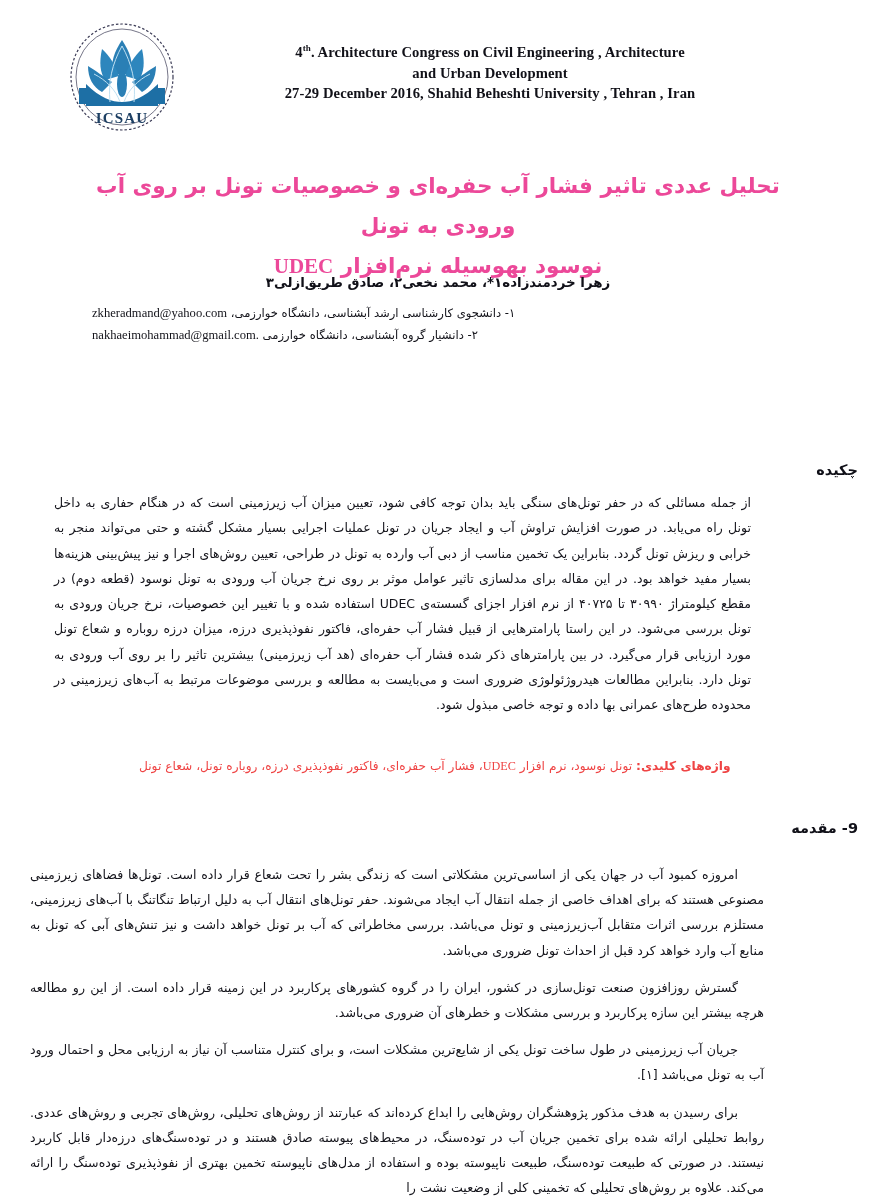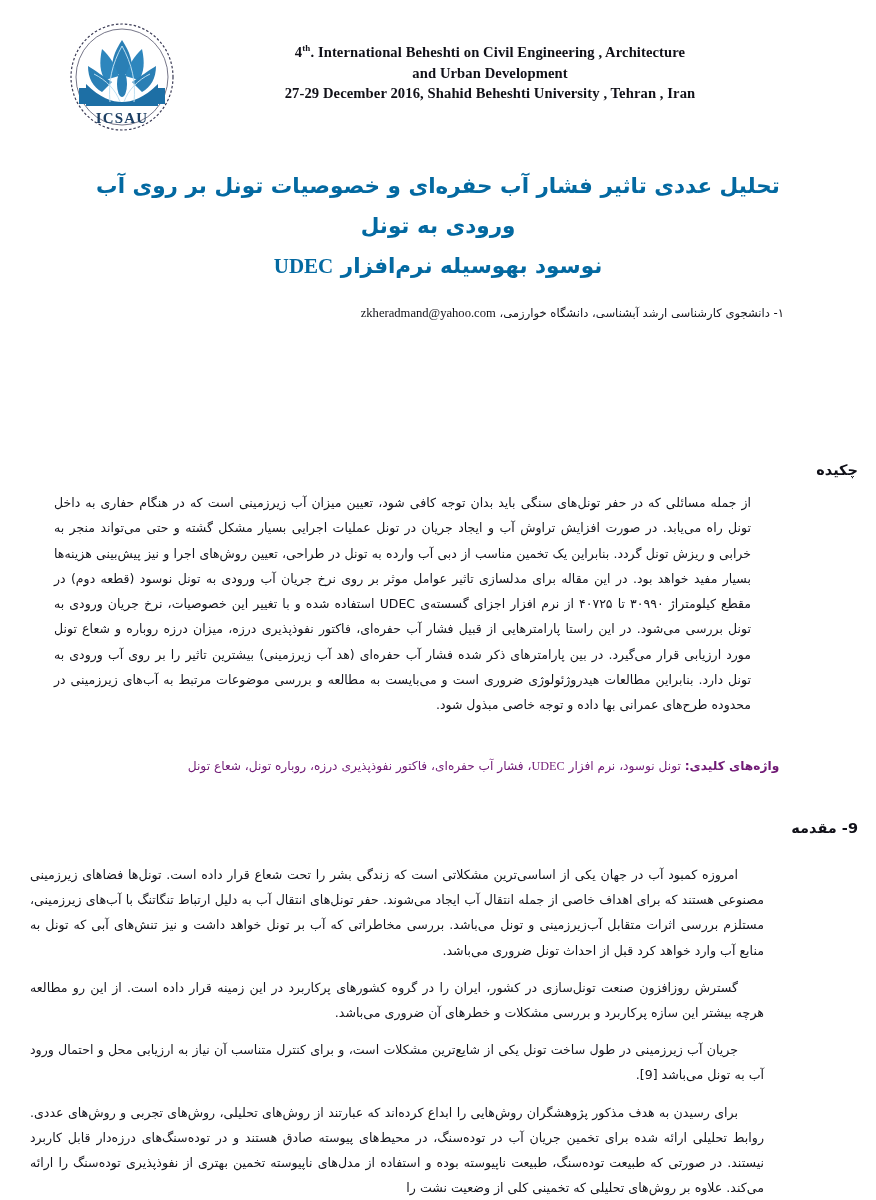--- a/index.html
+++ b/index.html
@@ -71,21 +71,21 @@
     position: absolute;
     top: 152px;
     right: 92px;
     left: 92px;
     text-align: center;
     direction: rtl;
     font-family: "DejaVu Sans", sans-serif;
     font-weight: bold;
     font-size: 21.5px;
     line-height: 1.85;
-    color: #0369a1;
+    color: #ec4899;
   }
   .doc-title .ltr-inline {
     direction: ltr;
     unicode-bidi: embed;
     font-family: "Liberation Serif", serif;
     font-size: 21px;
   }
 
   
   .authors {
@@ -99,21 +99,21 @@
     font-size: 13.4px;
     line-height: 1.6;
     color: #101018;
   }
 
   .affiliations {
     position: absolute;
     top: 303px;
     right: 92px;
     left: 92px;
-    text-align: right;
+    text-align: left;
     direction: rtl;
     font-size: 11.6px;
     line-height: 1.72;
     color: #13131a;
   }
   .affiliations .mail {
     direction: ltr;
     unicode-bidi: embed;
     font-family: "Liberation Serif", serif;
     font-size: 12.6px;
@@ -147,26 +147,26 @@
     font-size: 12.5px;
     line-height: 2.02;
     margin-left: 36px;
   }
   #abstract-body p { margin: 0; }
 
   #keywords {
     position: absolute;
     top: 756px;
     right: 18px;
-    left: 109px;
-    direction: rtl;
-    text-align: center;
+    left: 139px;
+    direction: rtl;
+    text-align: left;
     font-size: 12.2px;
     line-height: 1.7;
-    color: #701a75;
+    color: #ef4444;
   }
   #keywords .kw-label { font-weight: bold; }
 
   #intro-body {
     top: 850px;
     right: 100px;
     left: 18px;
     font-size: 12.6px;
     line-height: 2.0;
   }
@@ -208,51 +208,57 @@
           <path d="M32 52 C44 58 54 68 58 80"></path>
           <path d="M88 52 C76 58 66 68 62 80"></path>
         </g>
         <ellipse cx="60" cy="62" rx="5" ry="13" fill="#2a7fb5"></ellipse>
         <text x="60" y="101" text-anchor="middle" font-family="Liberation Serif, serif" font-size="15" font-weight="bold" letter-spacing="1.2" fill="#1d3f63">ICSAU</text>
       </svg>
     </div>
 
     <div class="congress-lines">
       <div>
-        <span>4</span><sup>th</sup><span>. International Beheshti on Civil Engineering , Architecture</span>
+        <span>4</span><sup>th</sup><span>. Architecture Congress on Civil Engineering , Architecture</span>
       </div>
       <div>and Urban Development</div>
       <div>27-29 December 2016, Shahid Beheshti University , Tehran , Iran</div>
     </div>
   </div>
 
   <h1 class="doc-title">
     <span>تحلیل عددی تاثیر فشار آب حفره‌ای و خصوصیات تونل بر روی آب ورودی به تونل</span><br>
     <span>نوسود بهوسیله نرم‌افزار </span><span class="ltr-inline">UDEC</span>
   </h1>
 
+  <div class="authors">
+    <span>زهرا خردمندزاده۱*، محمد نخعی۲، صادق طریق‌ازلی۳</span>
+  </div>
 
   <div class="affiliations">
     <div>
       <span>۱- دانشجوی کارشناسی ارشد آبشناسی، دانشگاه خوارزمی، </span><span class="mail">zkheradmand@yahoo.com</span>
     </div>
+    <div>
+      <span>۲- دانشیار گروه آبشناسی، دانشگاه خوارزمی </span><span class="mail">nakhaeimohammad@gmail.com.</span>
+    </div>
   </div>
 
   <div class="sec-head" id="abstract-head">چکیده</div>
 
   <div class="body-block" id="abstract-body">
     <p>از جمله مسائلی که در حفر تونل‌های سنگی باید بدان توجه کافی شود، تعیین میزان آب زیرزمینی است که در هنگام حفاری به داخل تونل راه می‌یابد. در صورت افزایش تراوش آب و ایجاد جریان در تونل عملیات اجرایی بسیار مشکل گشته و حتی می‌تواند منجر به خرابی و ریزش تونل گردد. بنابراین یک تخمین مناسب از دبی آب وارده به تونل در طراحی، تعیین روش‌های اجرا و نیز پیش‌بینی هزینه‌ها بسیار مفید خواهد بود. در این مقاله برای مدلسازی تاثیر عوامل موثر بر روی نرخ جریان آب ورودی به تونل نوسود (قطعه دوم) در مقطع کیلومتراژ ۳۰۹۹۰ تا ۴۰۷۲۵ از نرم افزار اجزای گسسته‌ی UDEC استفاده شده و با تغییر این خصوصیات، نرخ جریان ورودی به تونل بررسی می‌شود. در این راستا پارامترهایی از قبیل فشار آب حفره‌ای، فاکتور نفوذپذیری درزه، میزان درزه روباره و شعاع تونل مورد ارزیابی قرار می‌گیرد. در بین پارامترهای ذکر شده فشار آب حفره‌ای (هد آب زیرزمینی) بیشترین تاثیر را بر روی آب ورودی به تونل دارد. بنابراین مطالعات هیدروژئولوژی ضروری است و می‌بایست به مطالعه و بررسی موضوعات مرتبط به آب‌های زیرزمینی در محدوده طرح‌های عمرانی بها داده و توجه خاصی مبذول شود.</p>
   </div>
 
   <div id="keywords">
     <span class="kw-label">واژه‌های کلیدی:</span><span> تونل نوسود، نرم افزار </span><span class="ltr-word">UDEC</span><span>، فشار آب حفره‌ای، فاکتور نفوذپذیری درزه، روباره تونل، شعاع تونل</span>
   </div>
 
   <div class="sec-head" id="intro-head">9- مقدمه</div>
 
   <div class="body-block" id="intro-body">
     <p>امروزه کمبود آب در جهان یکی از اساسی‌ترین مشکلاتی است که زندگی بشر را تحت شعاع قرار داده است. تونل‌ها فضاهای زیرزمینی مصنوعی هستند که برای اهداف خاصی از جمله انتقال آب ایجاد می‌شوند. حفر تونل‌های انتقال آب به دلیل ارتباط تنگاتنگ با آب‌های زیرزمینی، مستلزم بررسی اثرات متقابل آب‌زیرزمینی و تونل می‌باشد. بررسی مخاطراتی که آب بر تونل خواهد داشت و نیز تنش‌های آبی که تونل به منابع آب وارد خواهد کرد قبل از احداث تونل ضروری می‌باشد.</p>
     <p>گسترش روزافزون صنعت تونل‌سازی در کشور، ایران را در گروه کشورهای پرکاربرد در این زمینه قرار داده است. از این رو مطالعه هرچه بیشتر این سازه پرکاربرد و بررسی مشکلات و خطرهای آن ضروری می‌باشد.</p>
-    <p>جریان آب زیرزمینی در طول ساخت تونل یکی از شایع‌ترین مشکلات است، و برای کنترل متناسب آن نیاز به ارزیابی محل و احتمال ورود آب به تونل می‌باشد [9].</p>
+    <p>جریان آب زیرزمینی در طول ساخت تونل یکی از شایع‌ترین مشکلات است، و برای کنترل متناسب آن نیاز به ارزیابی محل و احتمال ورود آب به تونل می‌باشد [۱].</p>
     <p>برای رسیدن به هدف مذکور پژوهشگران روش‌هایی را ابداع کرده‌اند که عبارتند از روش‌های تحلیلی، روش‌های تجربی و روش‌های عددی. روابط تحلیلی ارائه شده برای تخمین جریان آب در توده‌سنگ، در محیط‌های پیوسته صادق هستند و در توده‌سنگ‌های درزه‌دار قابل کاربرد نیستند. در صورتی که طبیعت توده‌سنگ، طبیعت ناپیوسته بوده و استفاده از مدل‌های ناپیوسته تخمین بهتری از نفوذپذیری توده‌سنگ را ارائه می‌کند. علاوه بر روش‌های تحلیلی که تخمینی کلی از وضعیت نشت را</p>
   </div>
 
 </div>
 
 </body></html>

